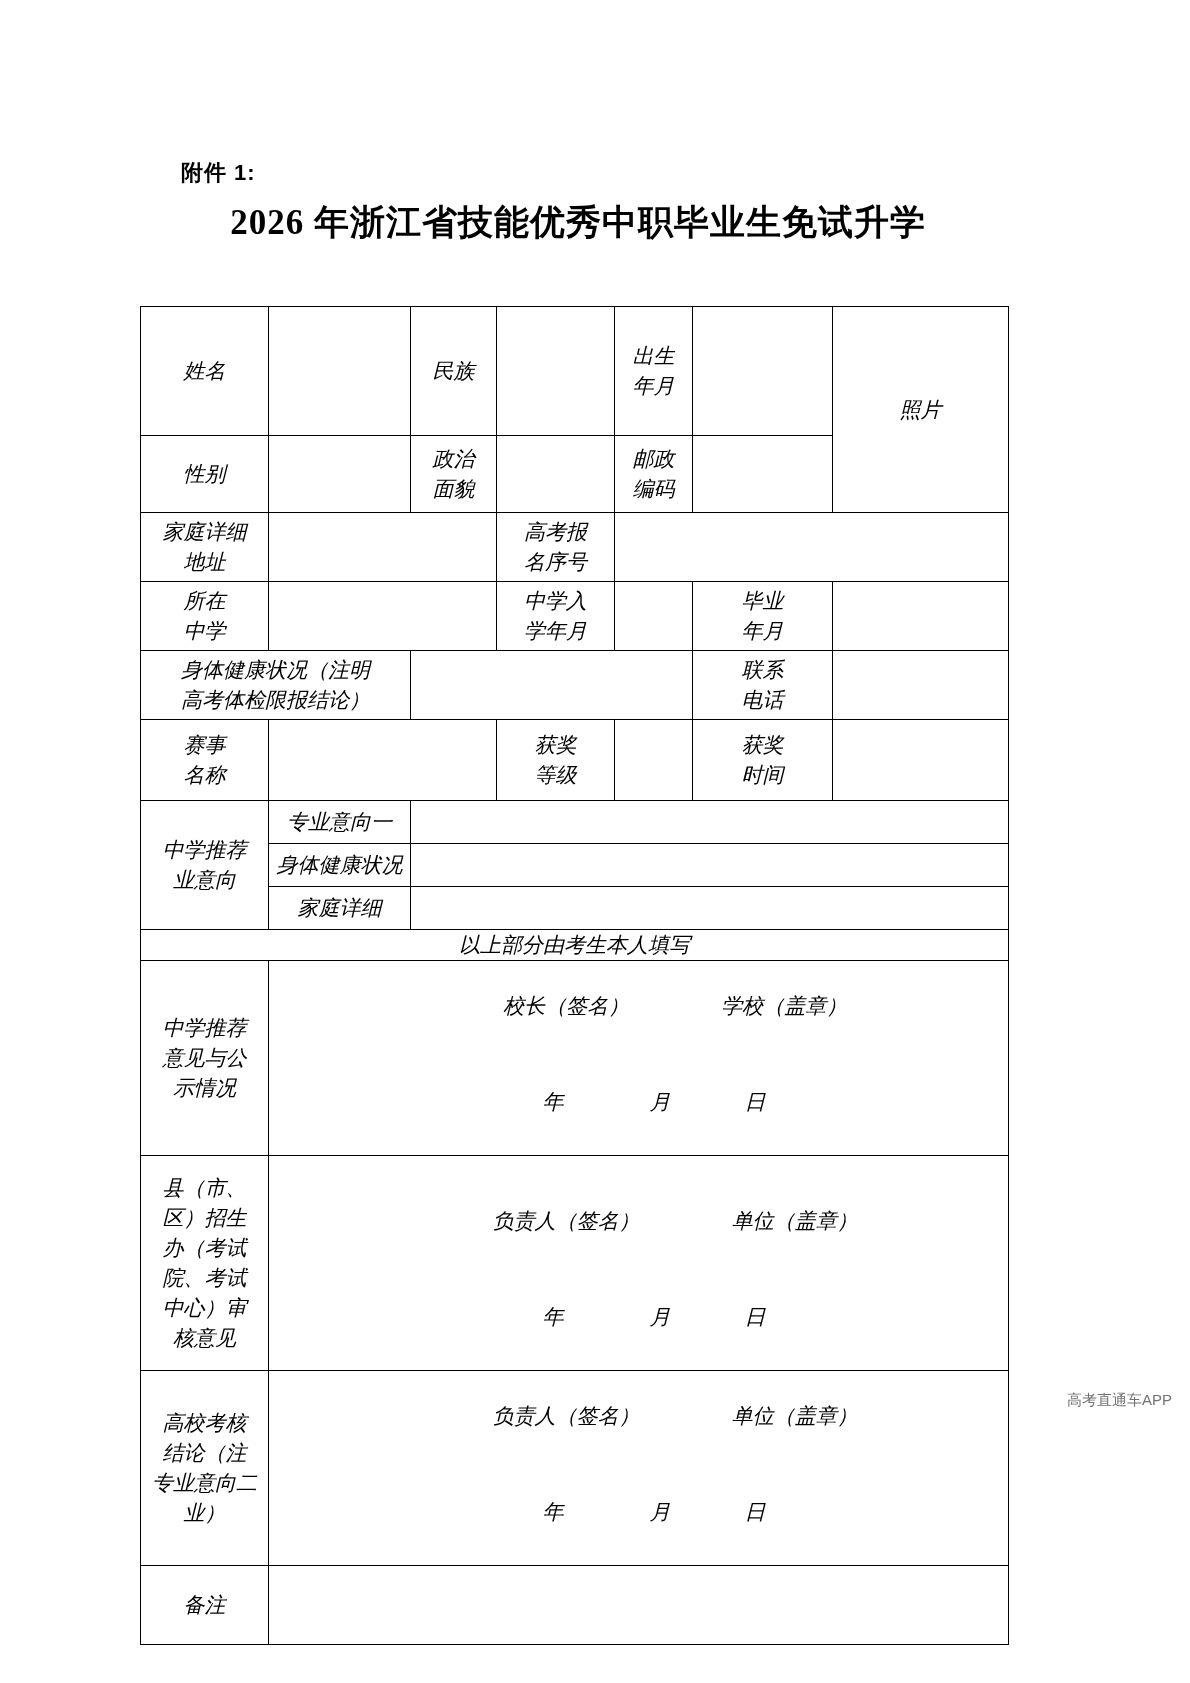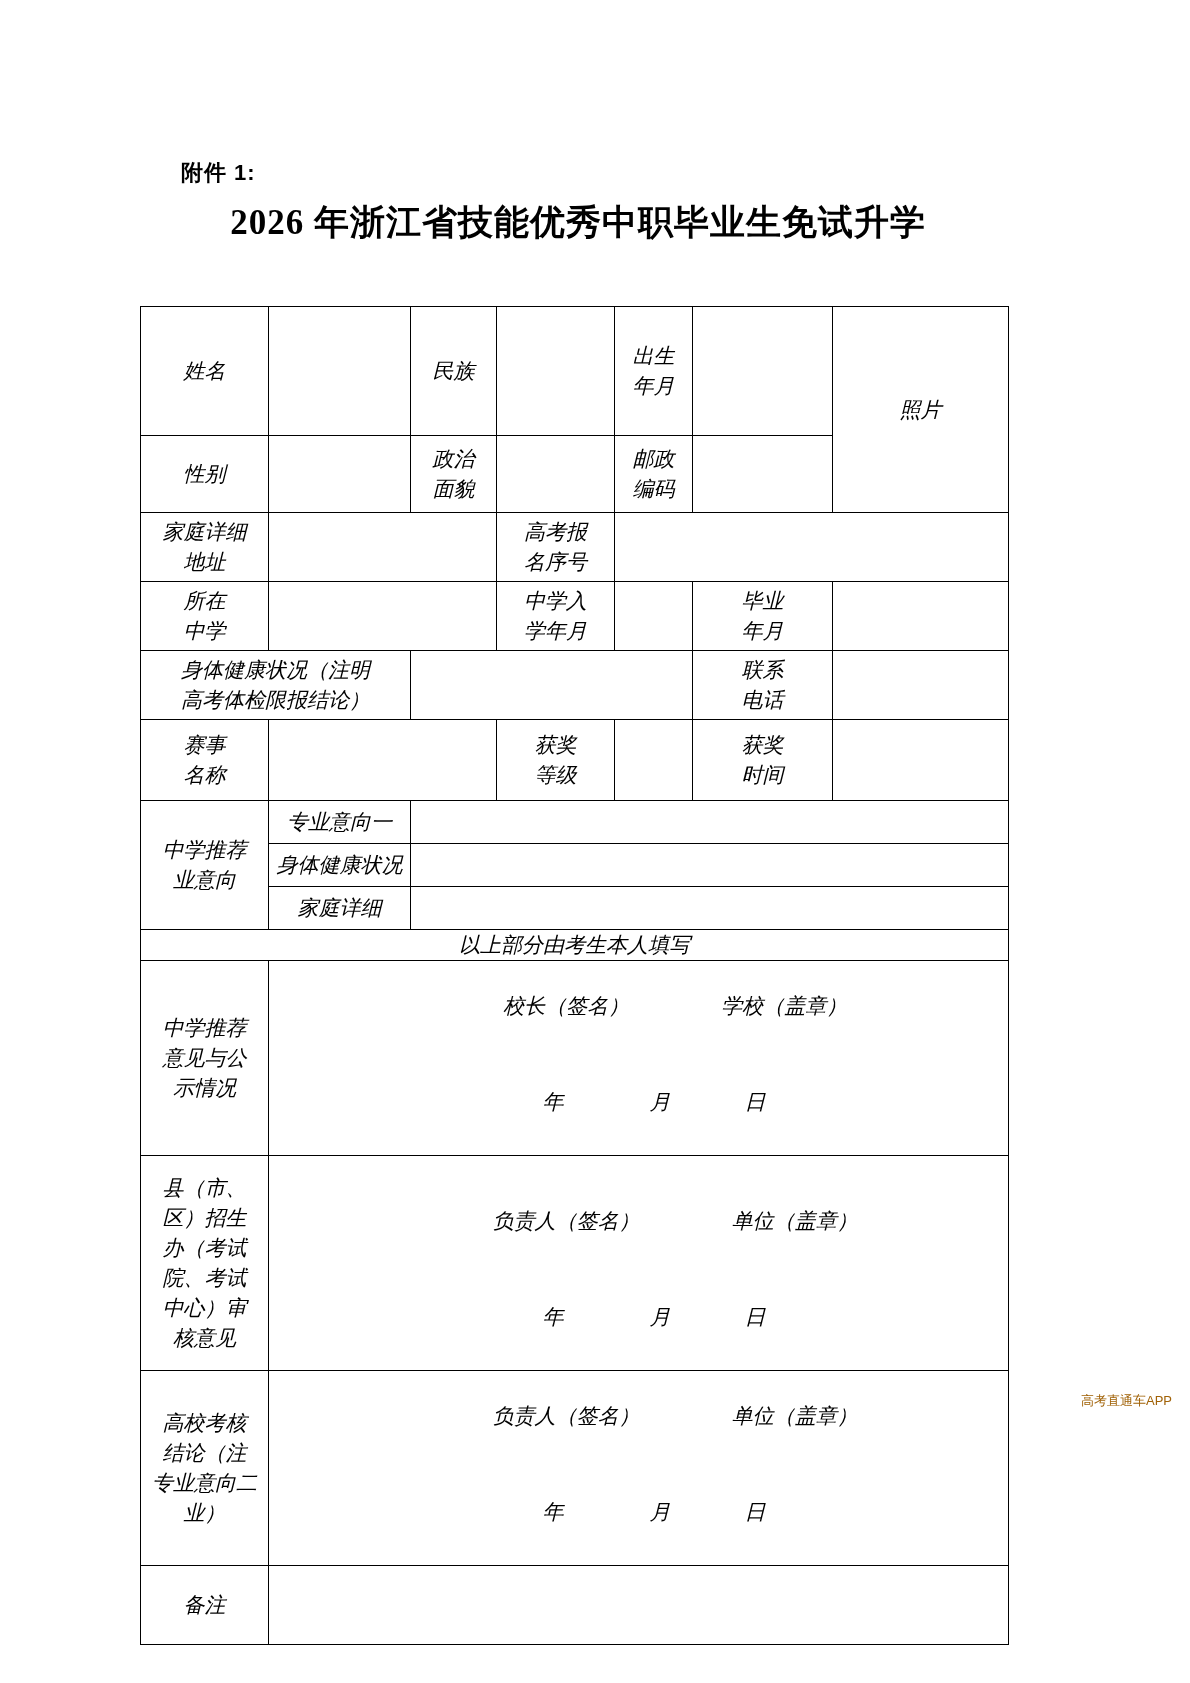--- a/index.html
+++ b/index.html
@@ -121,22 +121,22 @@
     line-height: 32px;
     padding: 4px 8px;
   }
 
   
   .footer-mark {
     position: absolute;
     right: 36px;
     bottom: 44px;
     font-family: "Liberation Sans", "DejaVu Sans", sans-serif;
-    font-size: 13px;
-    color: #a16207;
+    font-size: 15px;
+    color: #737373;
   }
 </style>
 </head>
 <body>
 
 <div class="page">
 
   <div class="attach-label">附件 1:</div>
 
   <div class="doc-title">

